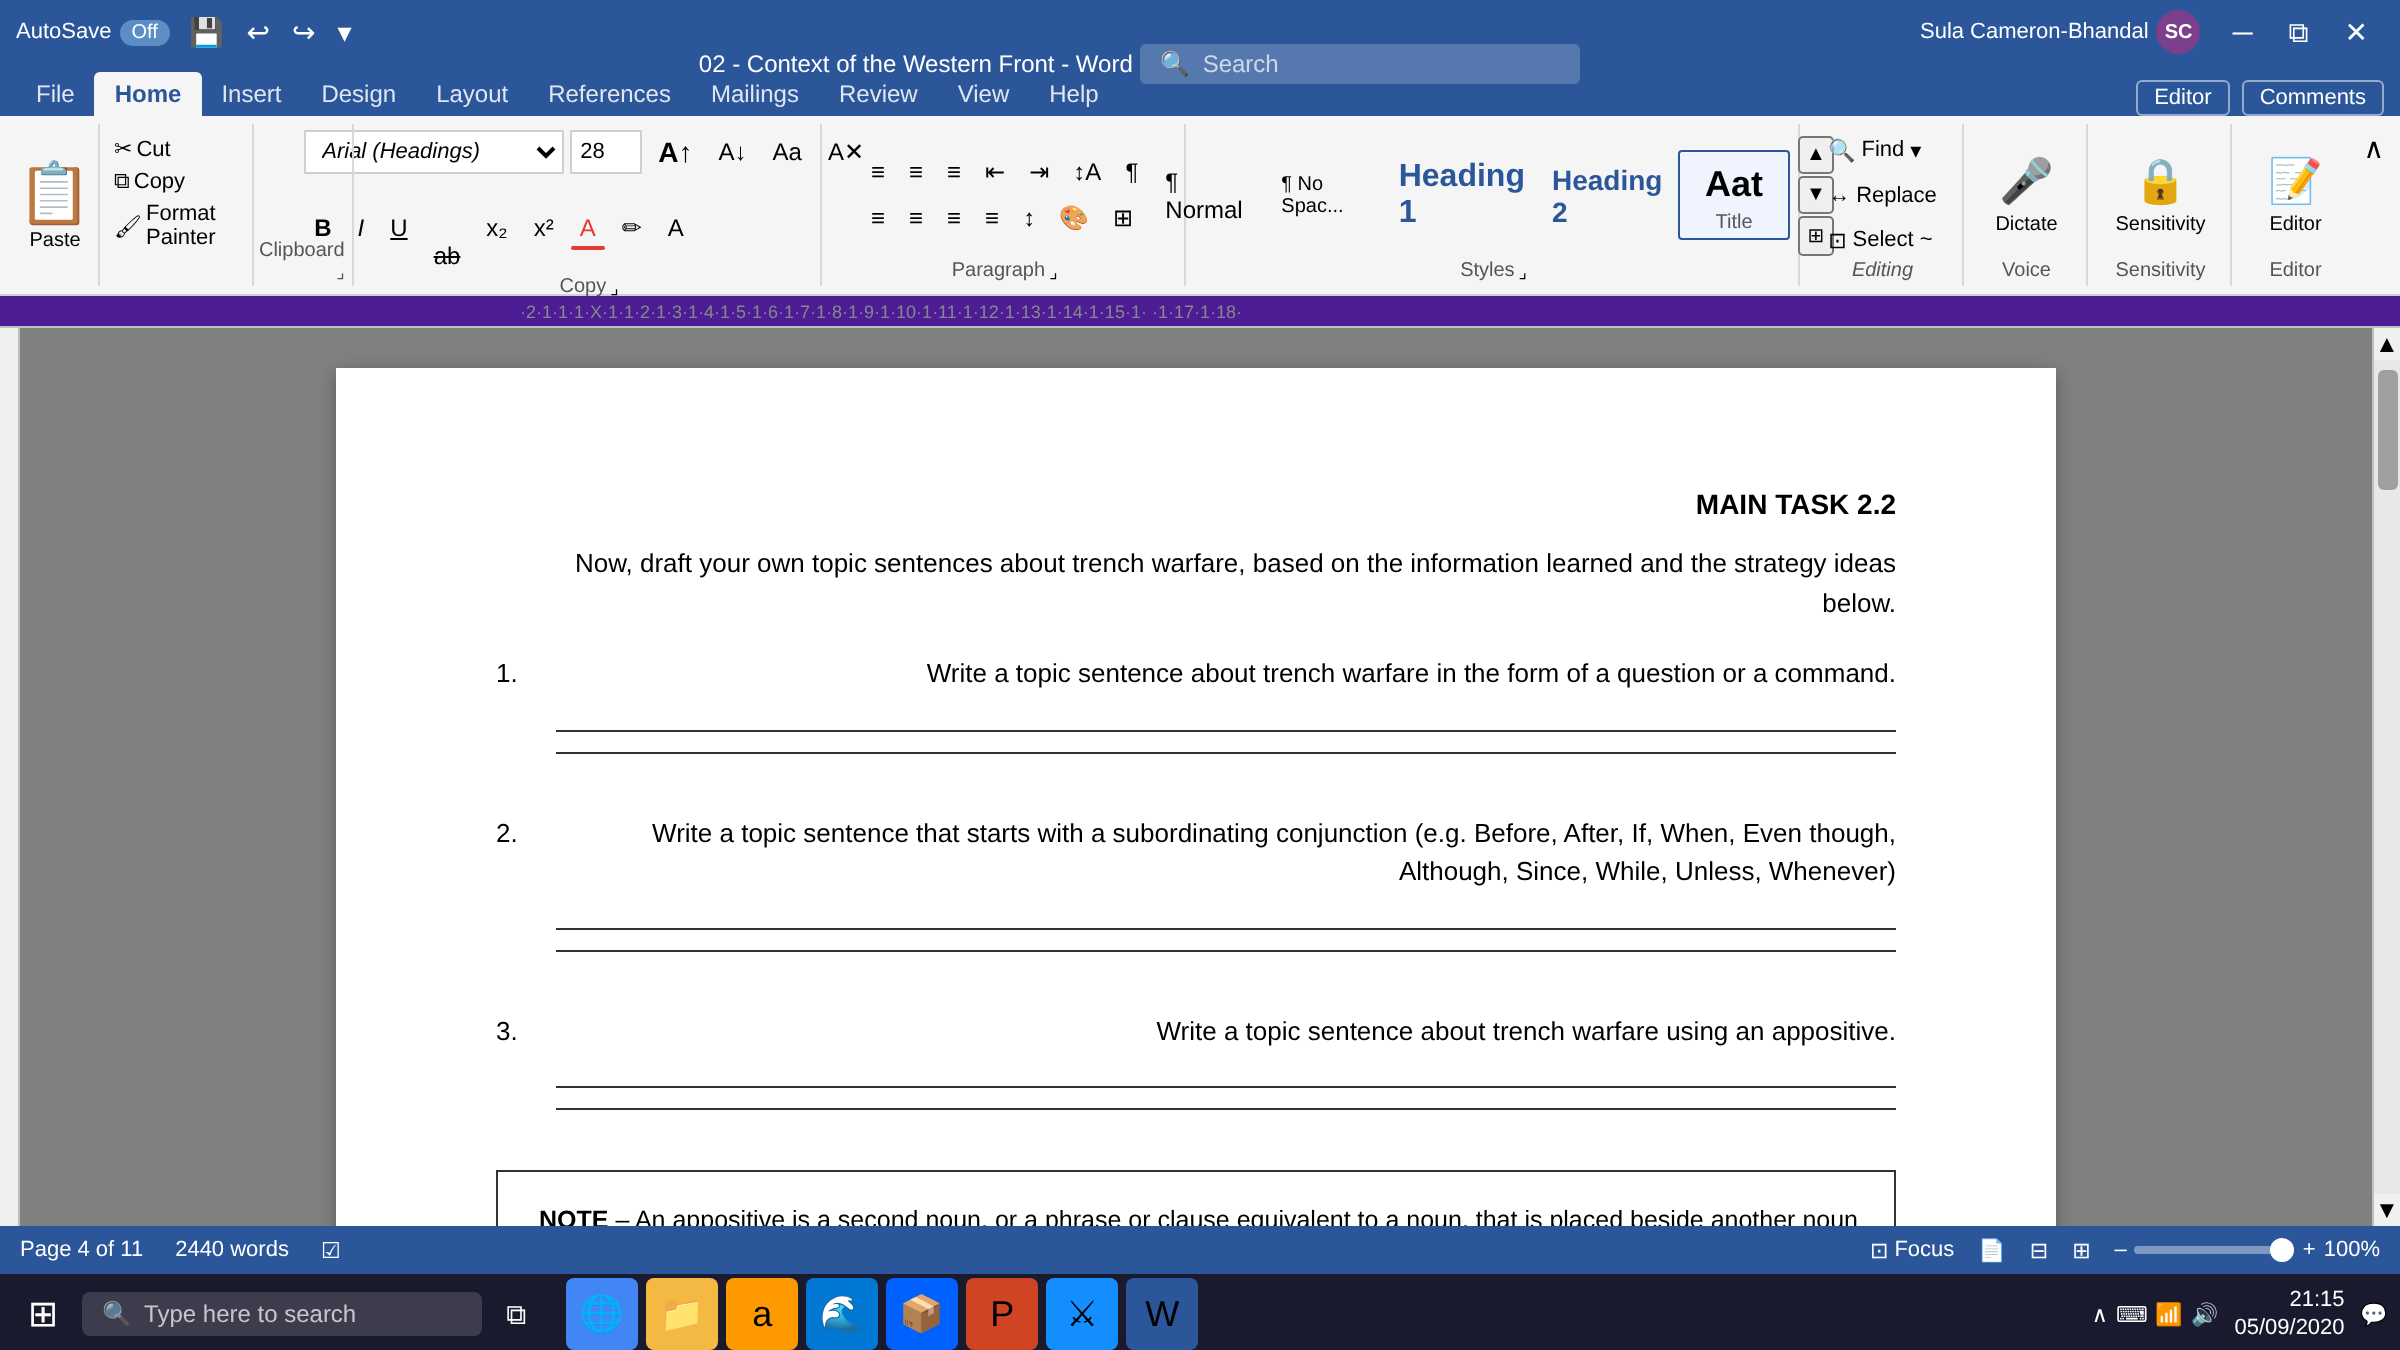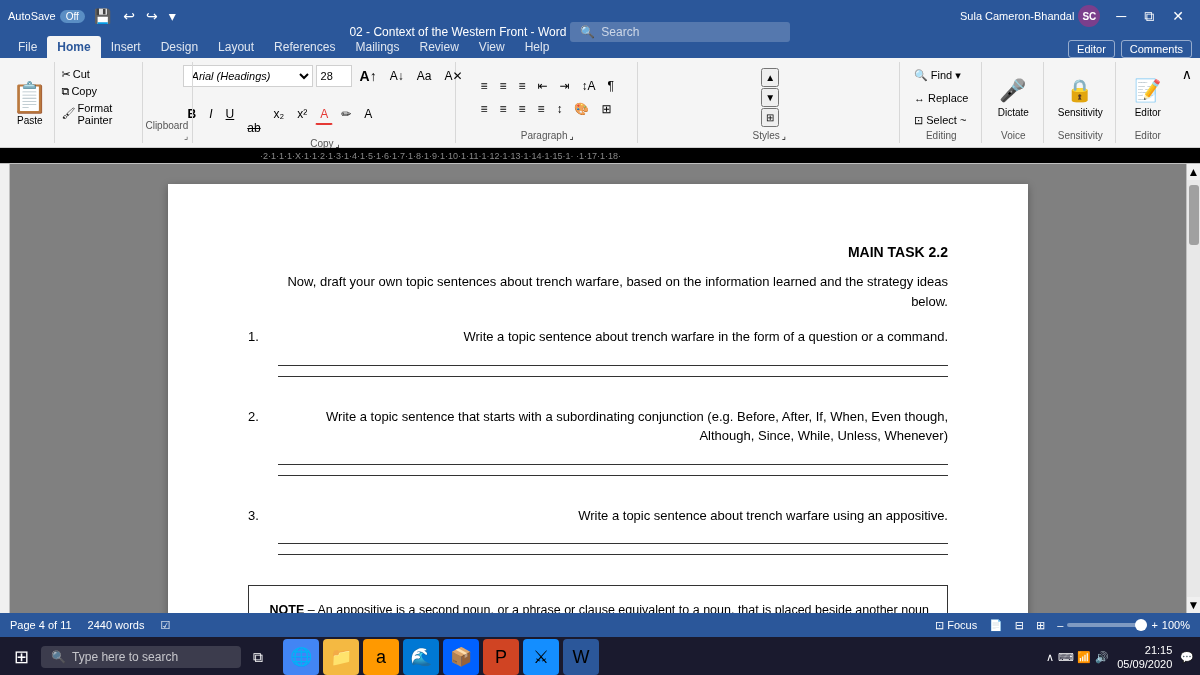--- a/index.html
+++ b/index.html
@@ -53,21 +53,21 @@
     .style-arrow { font-size: 10px; cursor: pointer; padding: 2px; }
 
     
     .editing-btn { display: flex; align-items: center; gap: 3px; font-size: 11px; cursor: pointer; padding: 3px 6px; border-radius: 2px; }
 
     
     .section-btn { display: flex; flex-direction: column; align-items: center; padding: 4px 8px; cursor: pointer; font-size: 10px; gap: 3px; }
     .section-icon { font-size: 22px; color: #555; }
 
     
-    .ruler { background: #000000; border-bottom: 1px solid #c0c0c0; height: 16px; display: flex; align-items: center; padding: 0 0 0 260px; font-size: 9px; color: #888; overflow: hidden; position: relative; }
+    .ruler { background: #4c1d95; border-bottom: 1px solid #c0c0c0; height: 16px; display: flex; align-items: center; padding: 0 0 0 260px; font-size: 9px; color: #888; overflow: hidden; position: relative; }
 
     
     .doc-area { display: flex; background: #808080; height: calc(675px - 32px - 26px - 90px - 16px - 32px - 30px); overflow: hidden; }
     .doc-scroll-left { width: 10px; background: #f0f0f0; border-right: 1px solid #c0c0c0; }
     .doc-content { flex: 1; overflow-y: auto; padding: 20px 0; display: flex; flex-direction: column; align-items: center; text-align: right; }
     .doc-scroll-right { width: 14px; background: #f0f0f0; border-left: 1px solid #c0c0c0; display: flex; flex-direction: column; }
     .scrollbar-track { flex: 1; position: relative; background: #e8e8e8; }
     .scrollbar-thumb { position: absolute; top: 5px; width: 10px; left: 2px; height: 60px; background: #a0a0a0; border-radius: 3px; }
 
     
@@ -236,20 +236,38 @@
       </div>
     </div>
     <div style="display:flex;align-items:flex-end;gap:2px;padding-bottom:2px;">
       <span style="font-size:10px;color:#555;">Paragraph</span>
       <span style="font-size:9px;cursor:pointer;">⌟</span>
     </div>
   </div>
 
   <div class="ribbon-section" style="min-width:260px;">
     <div class="ribbon-section-body" style="flex:1;align-items:center;">
+      <div class="styles-container">
+        <div class="style-item">
+          <div class="style-preview style-normal">¶ Normal</div>
+        </div>
+        <div class="style-item">
+          <div class="style-preview" style="font-size:10px;">¶ No Spac...</div>
+        </div>
+        <div class="style-item">
+          <div class="style-preview style-h1">Heading 1</div>
+        </div>
+        <div class="style-item">
+          <div class="style-preview style-h2">Heading 2</div>
+        </div>
+        <div class="style-item" style="border:1px solid #2b579a;background:#f0f4ff;">
+          <div class="style-preview" style="font-size:18px;font-weight:bold;">Aat</div>
+          <div style="font-size:10px;color:#555;">Title</div>
+        </div>
+      </div>
       <div class="style-scroll">
         <button class="style-arrow">▲</button>
         <button class="style-arrow">▼</button>
         <button class="style-arrow">⊞</button>
       </div>
     </div>
     <div style="display:flex;align-items:flex-end;gap:2px;padding-bottom:2px;">
       <span style="font-size:10px;color:#555;">Styles</span>
       <span style="font-size:9px;cursor:pointer;">⌟</span>
     </div>
@@ -264,21 +282,21 @@
       </div>
       <div class="editing-btn">
         <span>↔</span>
         <span>Replace</span>
       </div>
       <div class="editing-btn">
         <span>⊡</span>
         <span>Select ~</span>
       </div>
     </div>
-    <div style="display:flex;align-items:flex-start;padding-bottom:2px;">
+    <div style="display:flex;align-items:flex-start;padding-bottom:2px;font-style:italic;">
       <span style="font-size:10px;color:#555;">Editing</span>
     </div>
   </div>
 
   <div class="ribbon-section" style="min-width:60px;">
     <div class="ribbon-section-body" style="flex:1;justify-content:center;">
       <div class="section-btn">
         <span class="section-icon">🎤</span>
         <span style="font-size:10px;">Dictate</span>
       </div>

